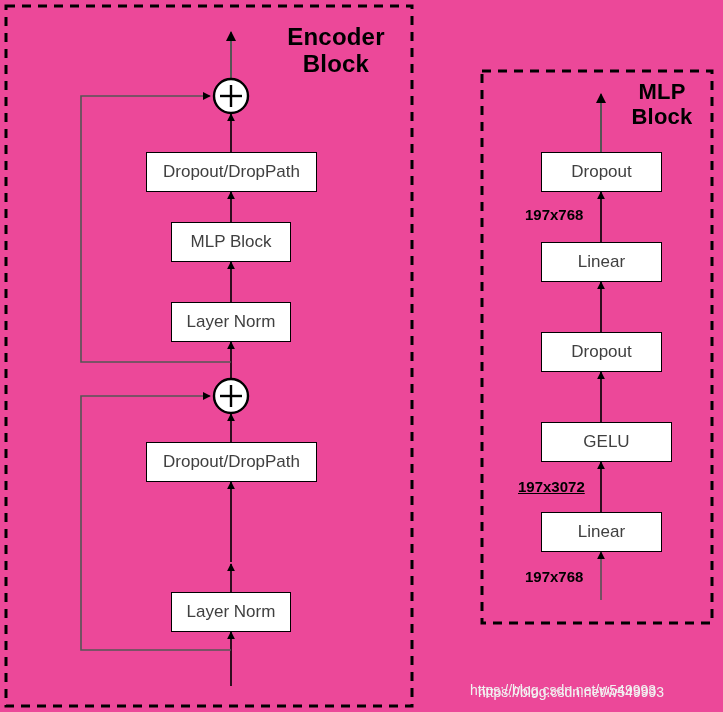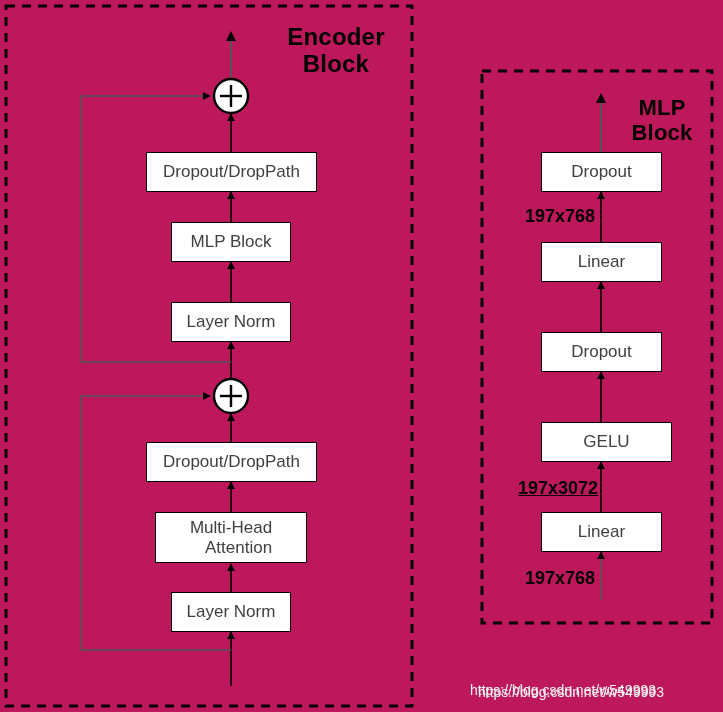--- a/index.html
+++ b/index.html
@@ -4,21 +4,21 @@
 <style>
   html, body {
     margin: 0;
     padding: 0;
     background: #ffffff;
   }
   #canvas {
     position: relative;
     width: 723px;
     height: 712px;
-    background: #be185d;
+    background: #ec4899;
     font-family: "Liberation Sans", sans-serif;
     overflow: hidden;
   }
   svg.layer {
     position: absolute;
     left: 0;
     top: 0;
     width: 723px;
     height: 712px;
   }
@@ -32,41 +32,41 @@
     letter-spacing: 0.2px;
   }
   #encoder-title {
     left: 258px;
     top: 24px;
     width: 156px;
     font-size: 24px;
   }
   #mlp-title {
     left: 610px;
-    top: 96px;
+    top: 80px;
     width: 104px;
     font-size: 22px;
   }
   .node-box {
     position: absolute;
     box-sizing: border-box;
     border: 1.6px solid #000000;
     background: #ffffff;
     color: #404040;
     display: flex;
     align-items: center;
     justify-content: center;
     text-align: right;
     font-size: 17px;
     line-height: 1.12;
     white-space: pre-line;
   }
   .edge-label {
     position: absolute;
-    font-size: 18px;
+    font-size: 15px;
     font-weight: bold;
     color: #000000;
     white-space: nowrap;
   }
   .watermark {
     position: absolute;
     color: #f1f1f1;
     font-size: 14px;
     white-space: nowrap;
     user-select: none;
@@ -148,24 +148,20 @@
   </div>
 
   <div class="node-box" style="left:171px; top:302px; width:120px; height:40px;">
     <span>Layer Norm</span>
   </div>
 
   <div class="node-box" style="left:146px; top:442px; width:171px; height:40px;">
     <span>Dropout/DropPath</span>
   </div>
 
-  <div class="node-box" style="left:155px; top:512px; width:152px; height:51px;">
-    <span>Multi-Head
-Attention</span>
-  </div>
 
   <div class="node-box" style="left:171px; top:592px; width:120px; height:40px;">
     <span>Layer Norm</span>
   </div>
 
   <div class="group-title" id="mlp-title">MLP
 Block</div>
 
   <div class="node-box" style="left:541px; top:152px; width:121px; height:40px;">
     <span>Dropout</span>

